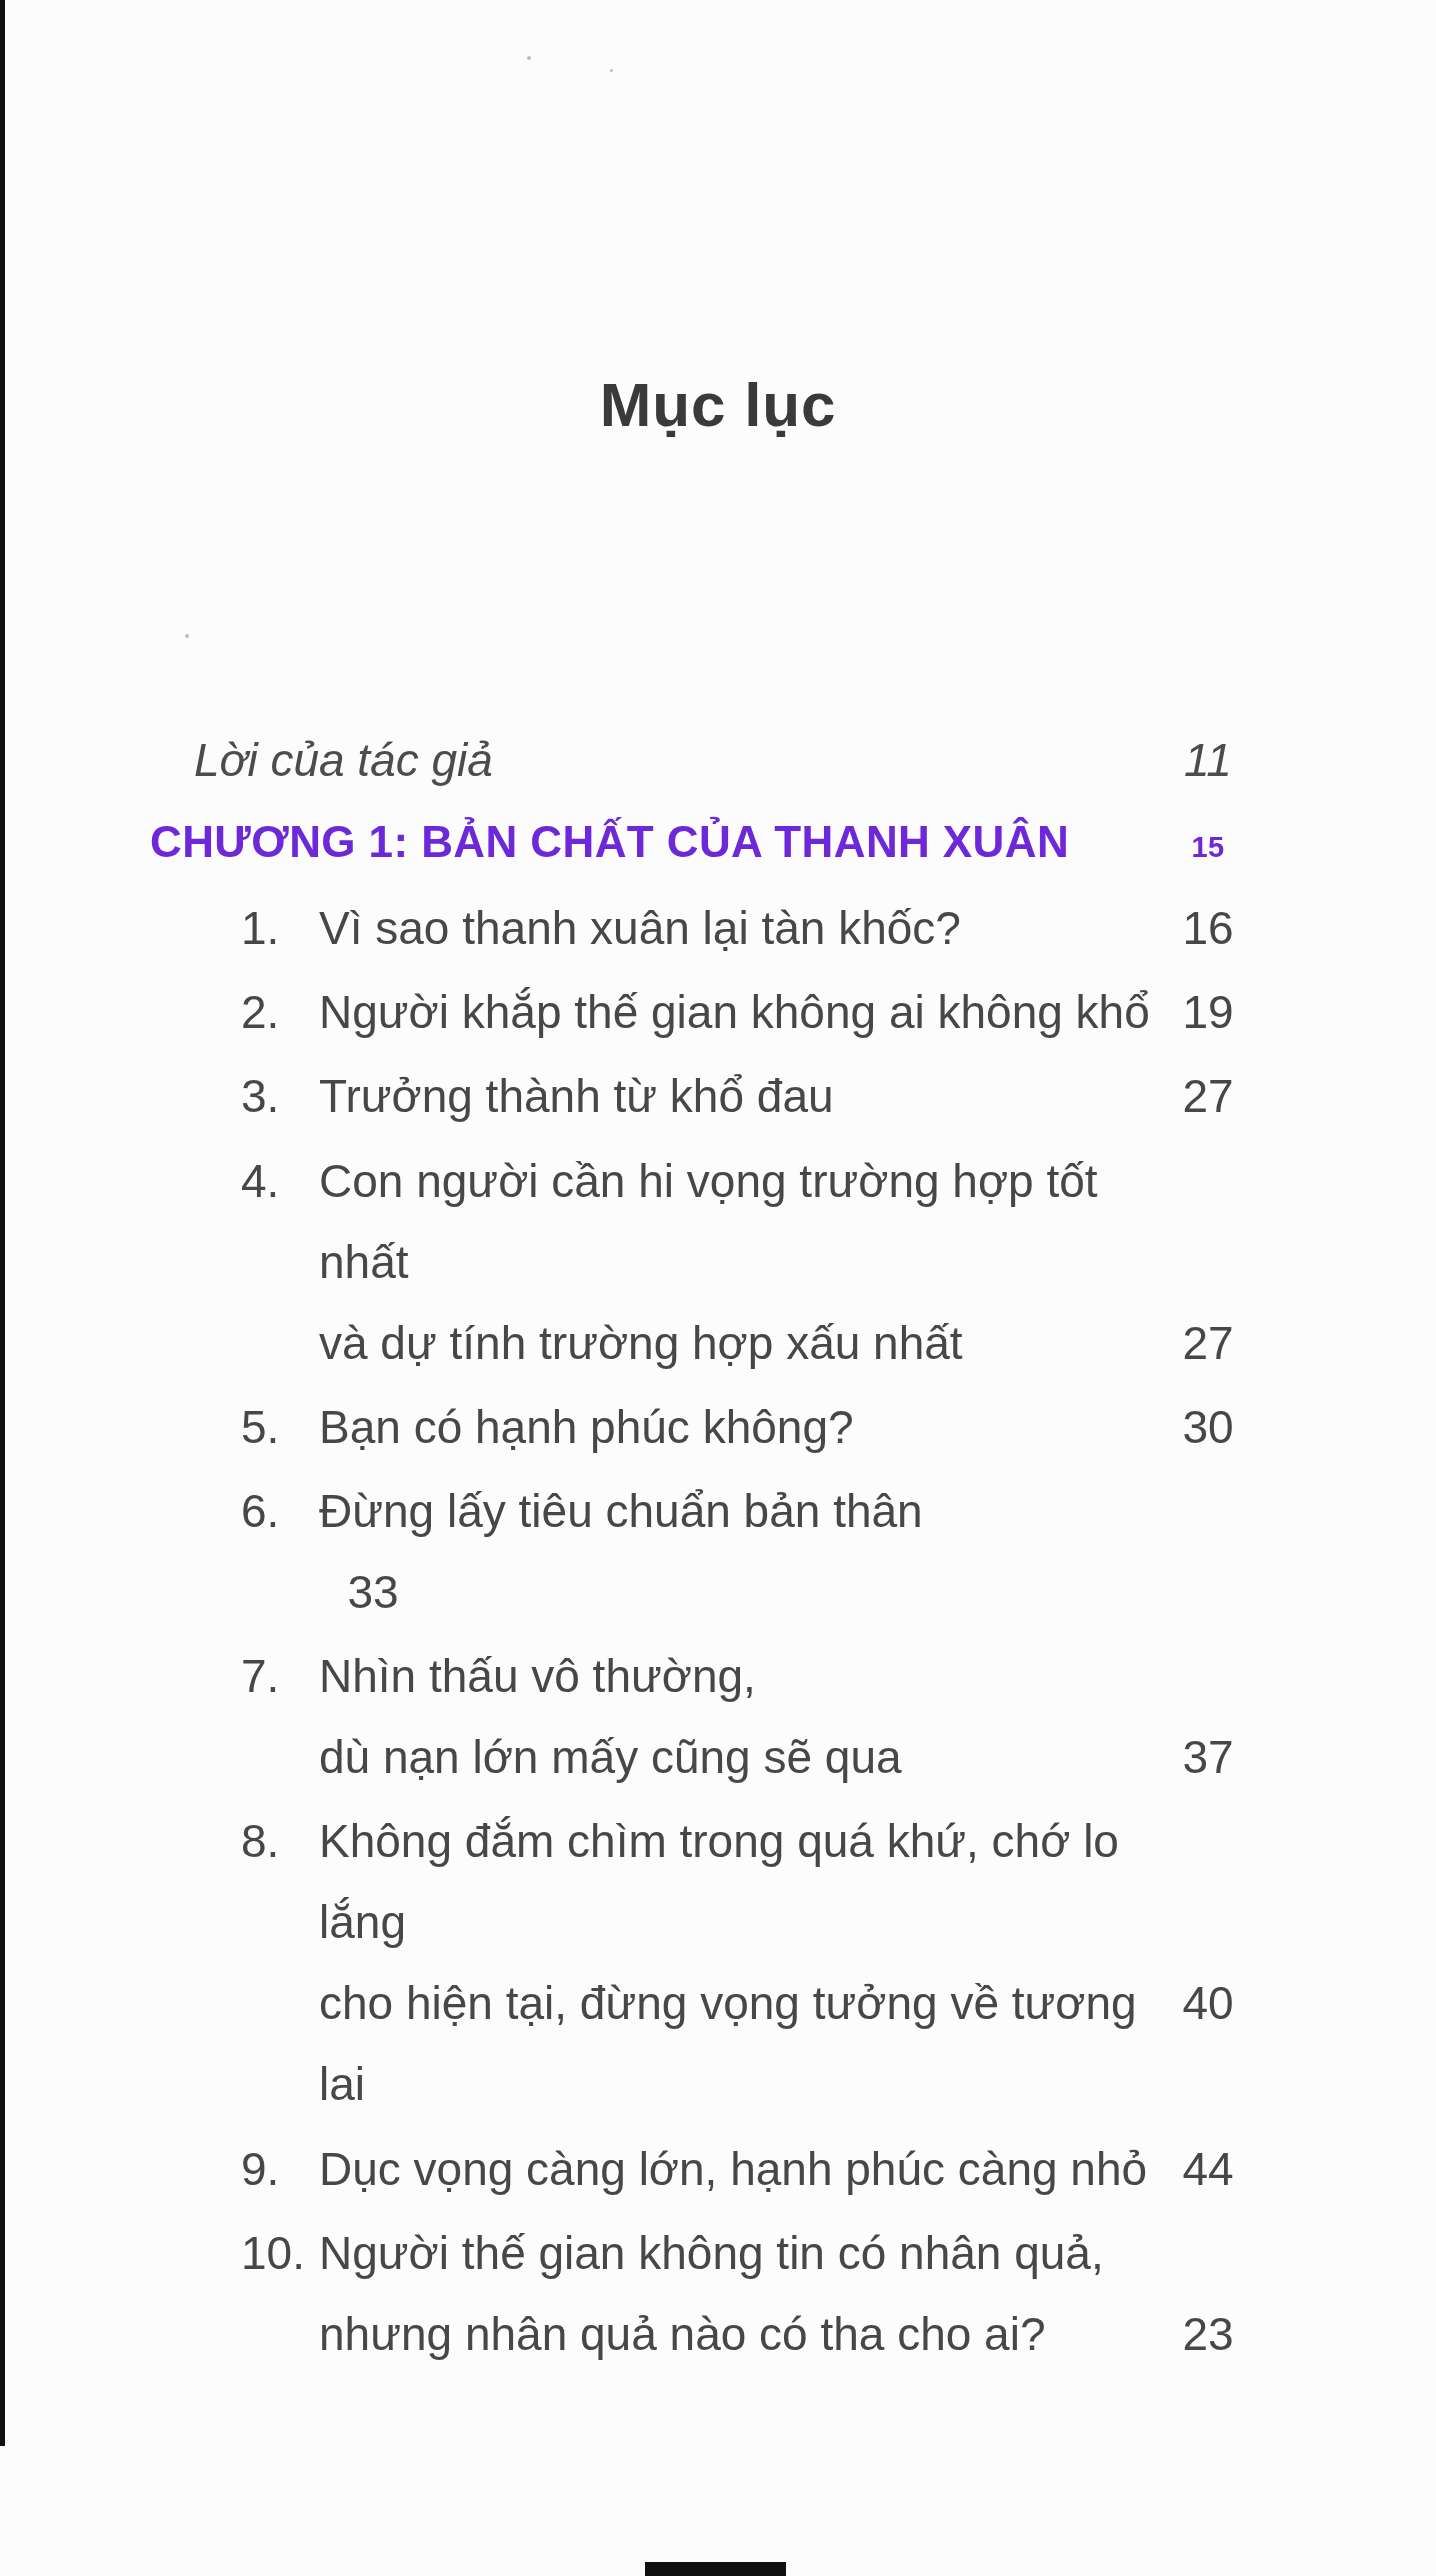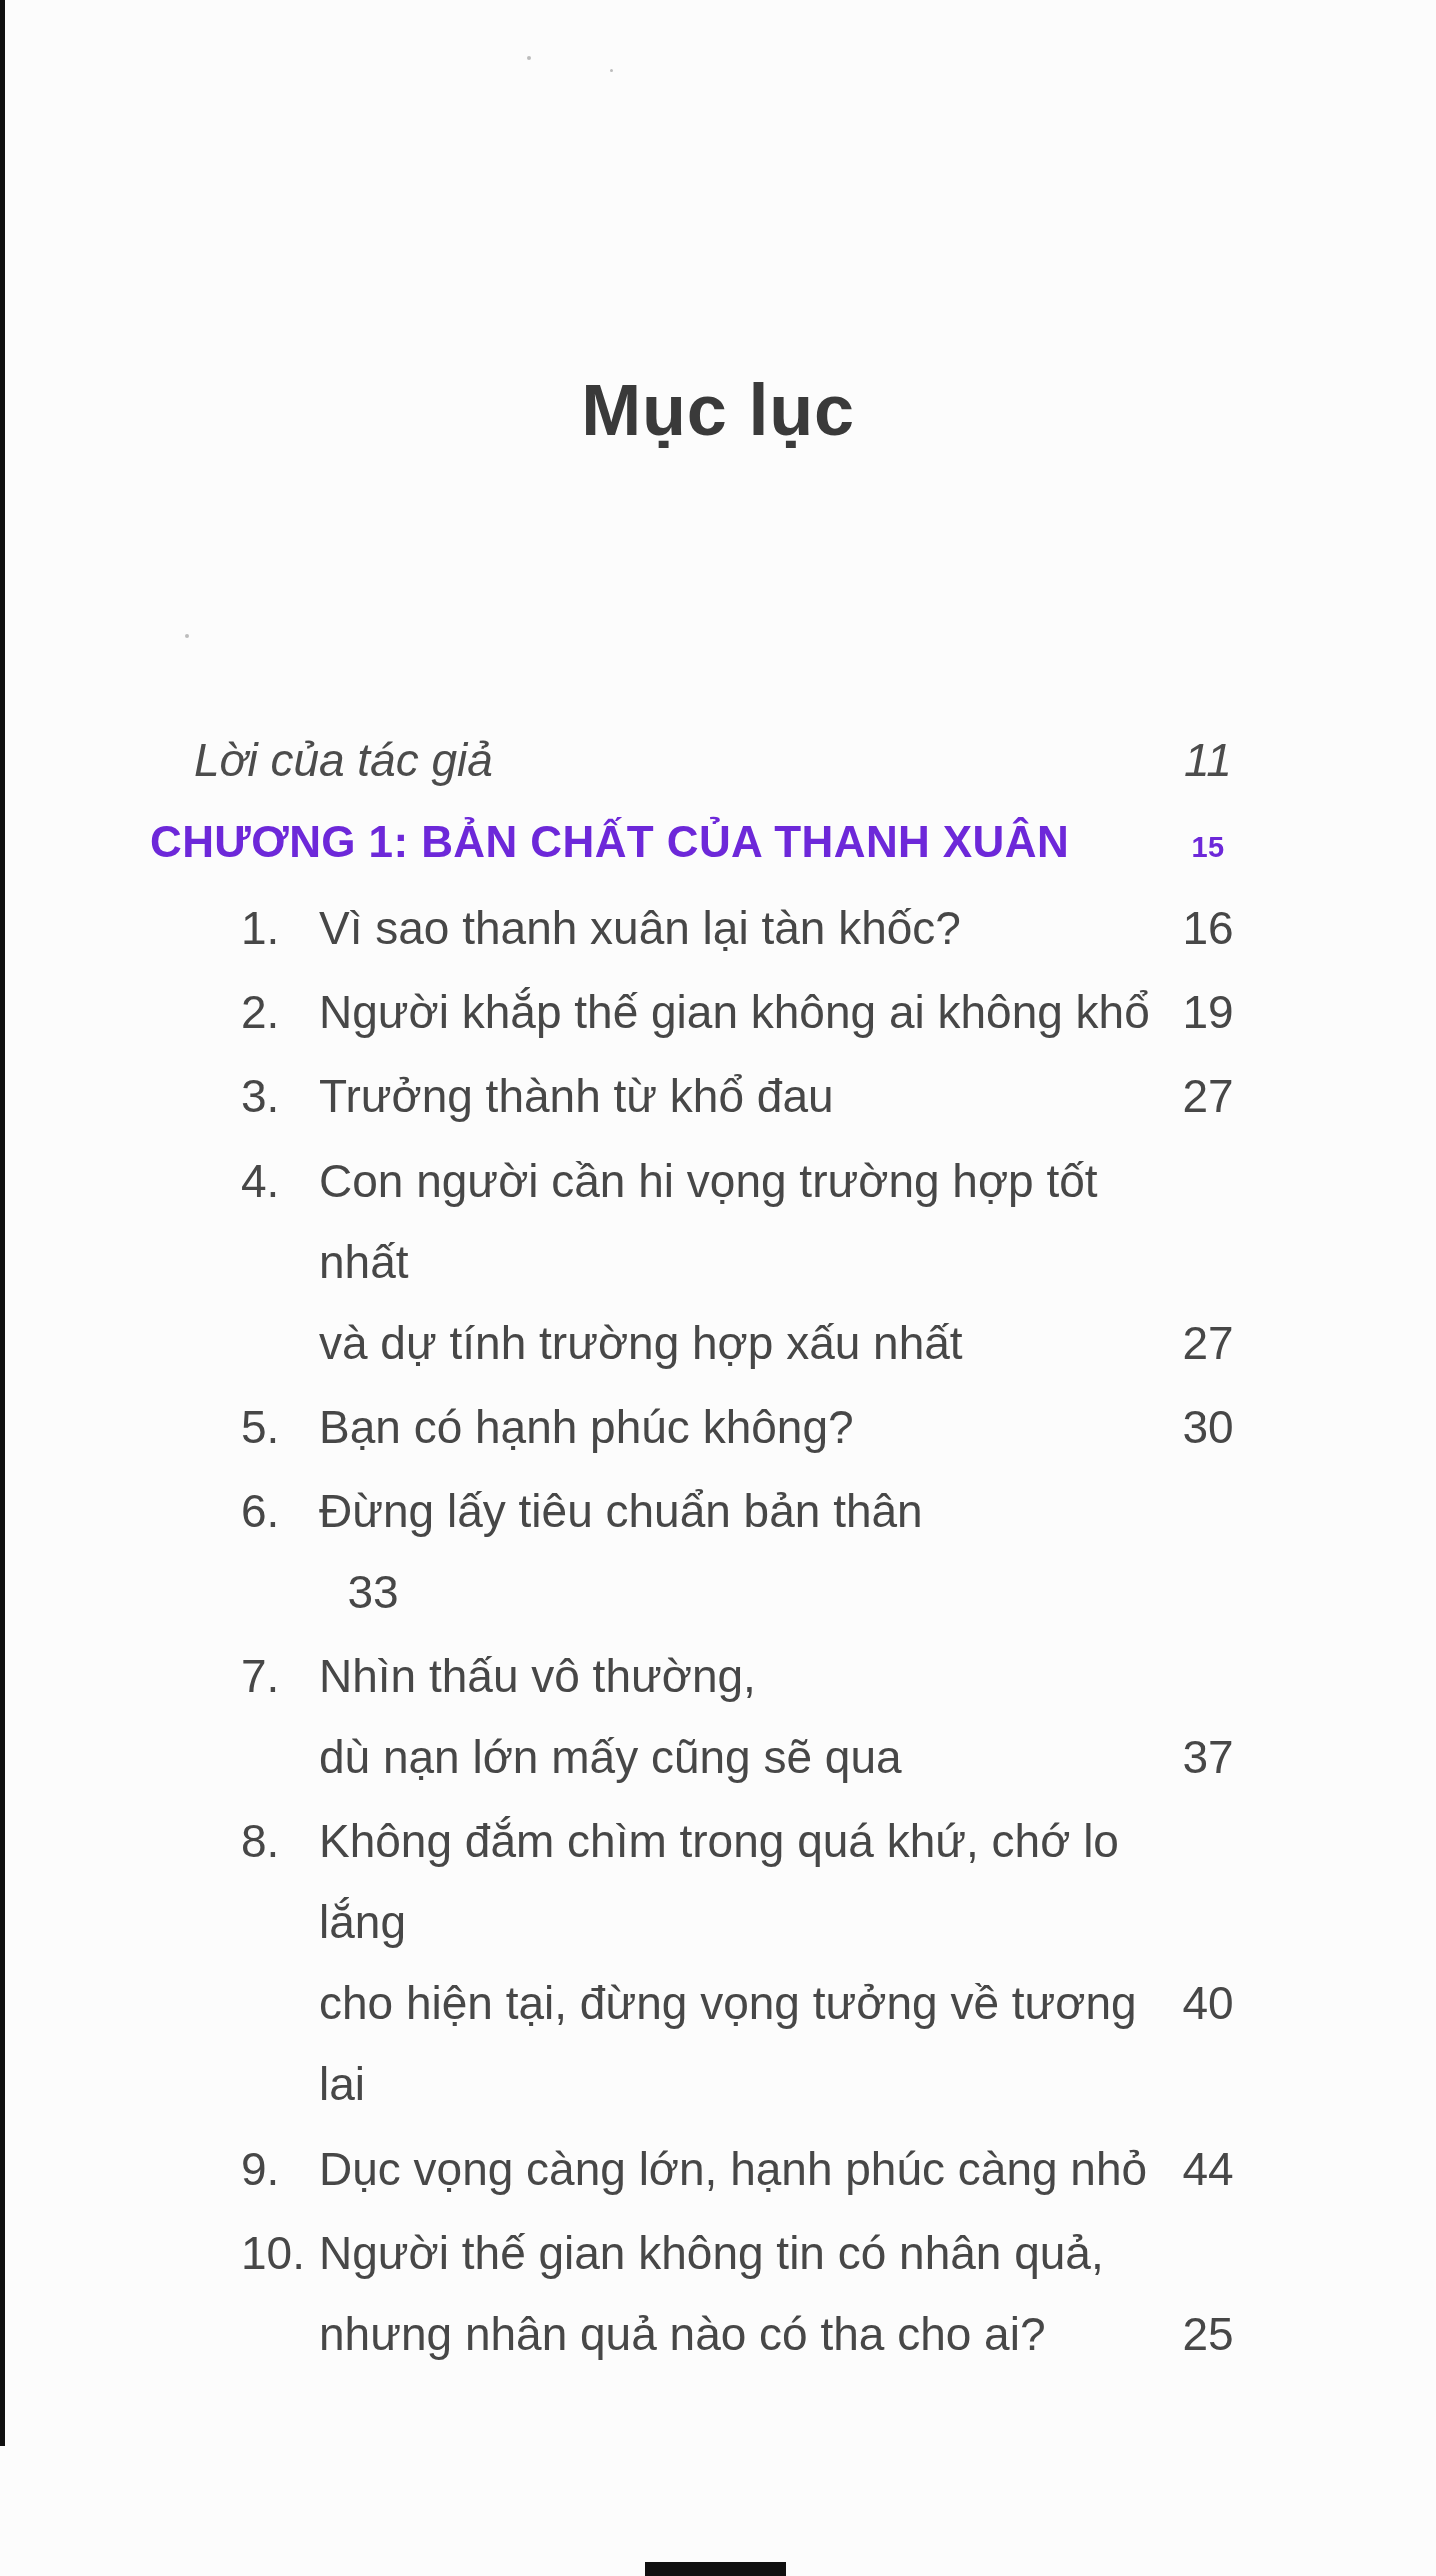--- a/index.html
+++ b/index.html
@@ -13,21 +13,21 @@
     overflow: hidden;
   }
 
   
   .page-title {
     position: absolute;
     top: 369px;
     left: 0;
     width: 1436px;
     text-align: center;
-    font-size: 72px;
+    font-size: 62px;
     font-weight: 600;
     color: #3a3a3a;
     letter-spacing: 0.8px;
   }
 
   
   .toc {
     position: absolute;
     left: 150px;
     top: 720px;
@@ -200,18 +200,18 @@
       </div>
       <div class="entry">
         <div class="row entry-line">
           <span class="num">10.</span>
           <span class="text">Người thế gian không tin có nhân quả,</span>
           <span class="page"></span>
         </div>
         <div class="row entry-line">
           <span class="num"></span>
           <span class="text">nhưng nhân quả nào có tha cho ai?</span>
-          <span class="page">25</span>
+          <span class="page">23</span>
         </div>
       </div>
     </div>
 </div>
 
 
 </body></html>

